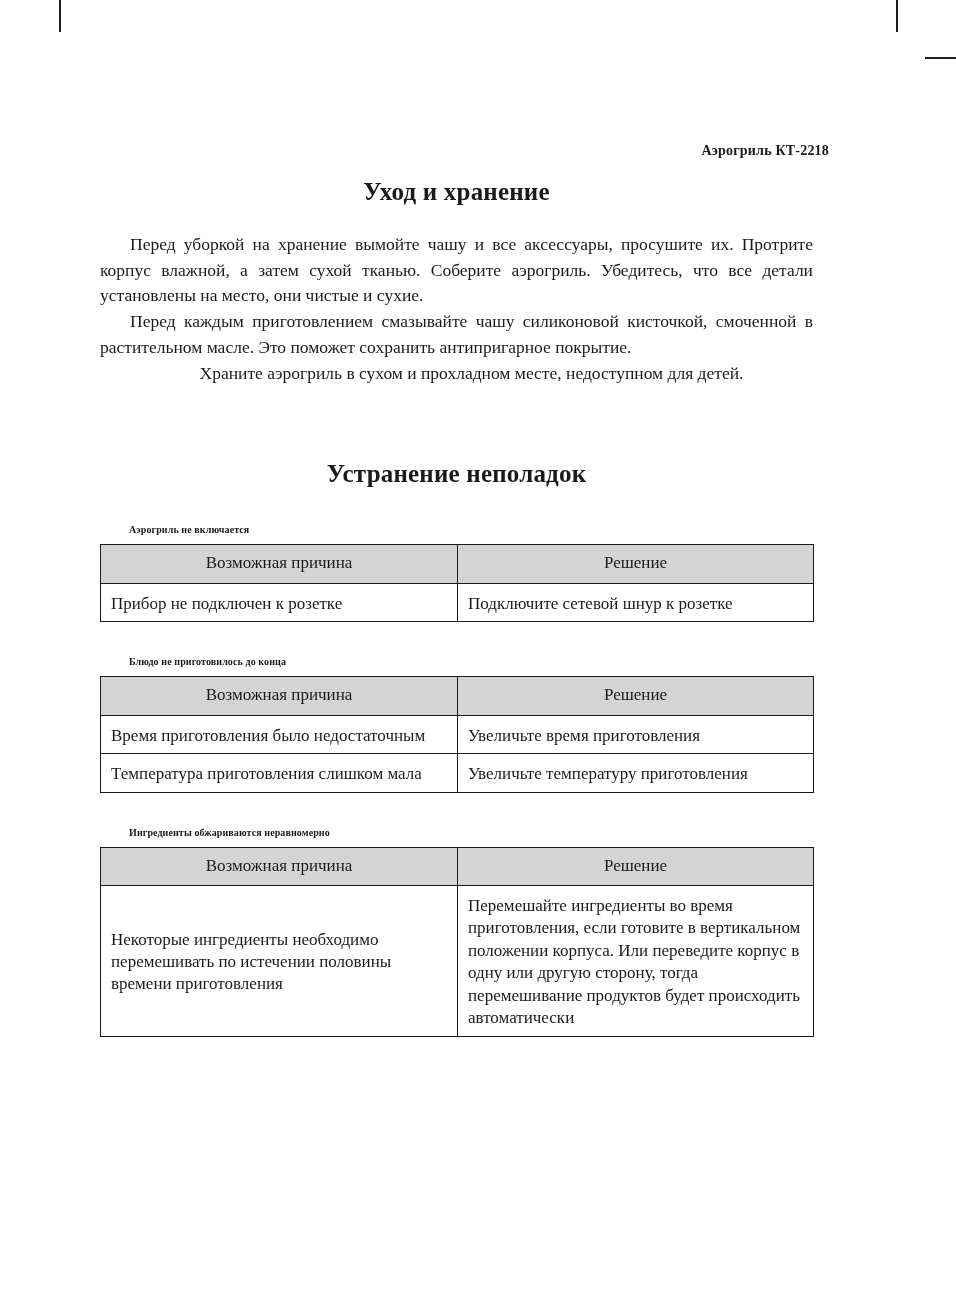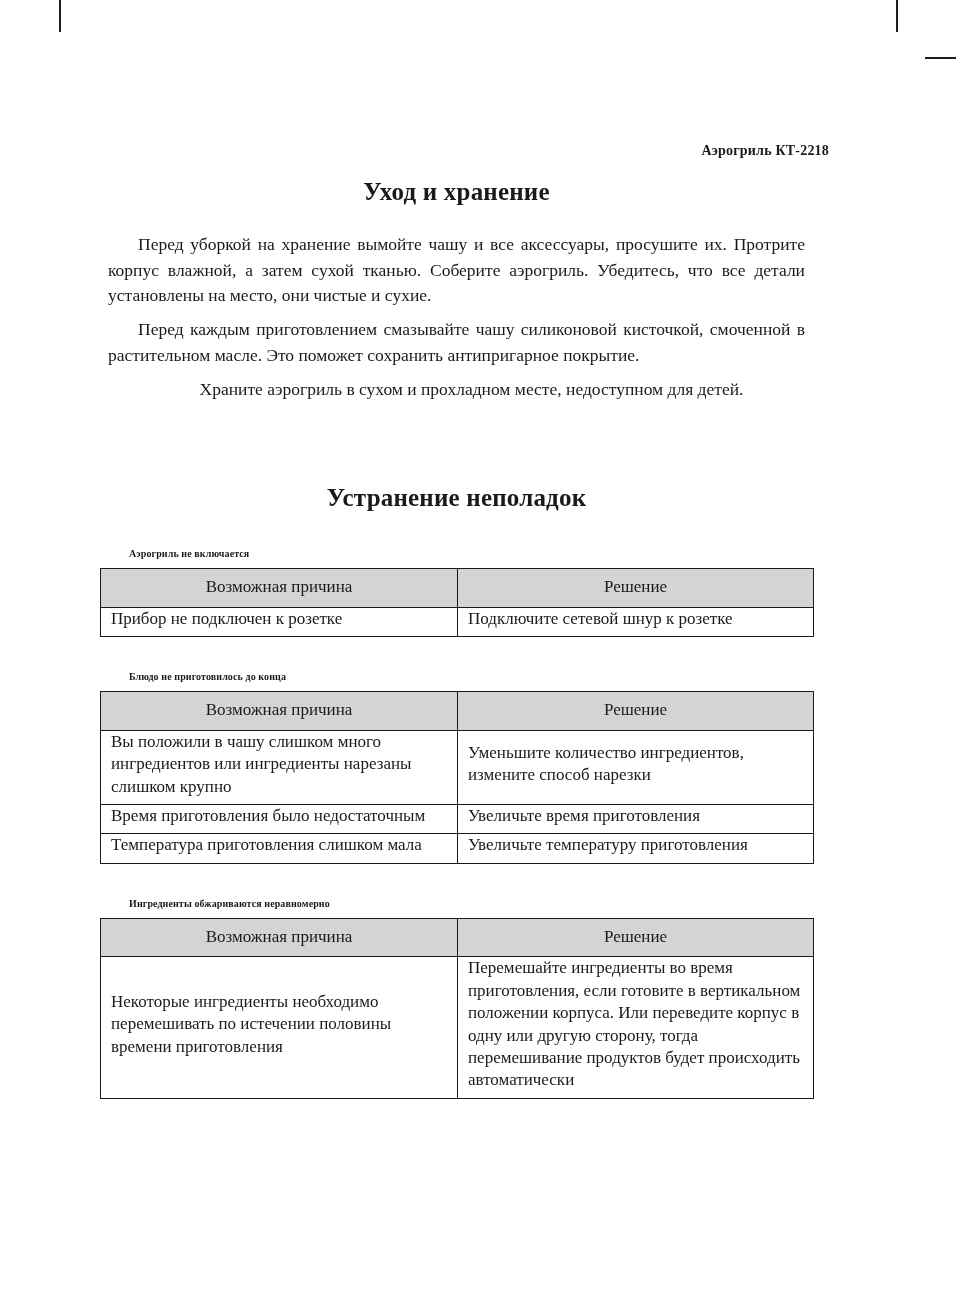--- a/index.html
+++ b/index.html
@@ -58,21 +58,21 @@
     font-weight: bold;
     text-align: center;
     margin: 0;
     letter-spacing: 0.2px;
   }
   .section-title.care { margin-bottom: 26px; }
 
   p.body-par {
     font-size: 17.5px;
     line-height: 1.47;
-    margin: 8px;
+    margin: 0;
     text-align: justify;
     text-indent: 30px;
     text-justify: inter-word;
   }
   p.body-par.last { text-align: center; }
 
   .spacer-big { height: 74px; }
   .spacer-after-trouble { height: 36px; }
 
   h3.sub-head {
@@ -90,21 +90,21 @@
   }
   table.tbl col.c1 { width: 357px; }
   table.tbl col.c2 { width: 356px; }
 
   table.tbl th,
   table.tbl td {
     border: 1.4px solid #1a1a1a;
     font-weight: normal;
     font-size: 17px;
     line-height: 1.32;
-    padding: 0 10px 6px 10px;
+    padding: 9px 10px 6px 10px;
   }
   table.tbl th {
     background: #d4d4d4;
     text-align: center;
     padding: 7px 10px 8px 10px;
   }
   td.cause {
     vertical-align: top;
     text-align: left;
   }
@@ -183,24 +183,20 @@
           <col class="c2">
         </colgroup>
       <thead>
         <tr>
           <th>Возможная причина</th>
           <th>Решение</th>
         </tr>
       </thead>
       <tbody>
         <tr>
-          <td class="cause">Вы положили в чашу слишком много ингредиентов или ингредиенты нарезаны слишком крупно</td>
-          <td class="solution">Уменьшите количество ингредиентов, измените способ нарезки</td>
-        </tr>
-        <tr>
           <td class="cause">Время приготовления было недостаточным</td>
           <td class="solution">Увеличьте время приготовления</td>
         </tr>
         <tr>
           <td class="cause">Температура приготовления слишком мала</td>
           <td class="solution">Увеличьте температуру приготовления</td>
         </tr>
       </tbody>
     </table>
 

